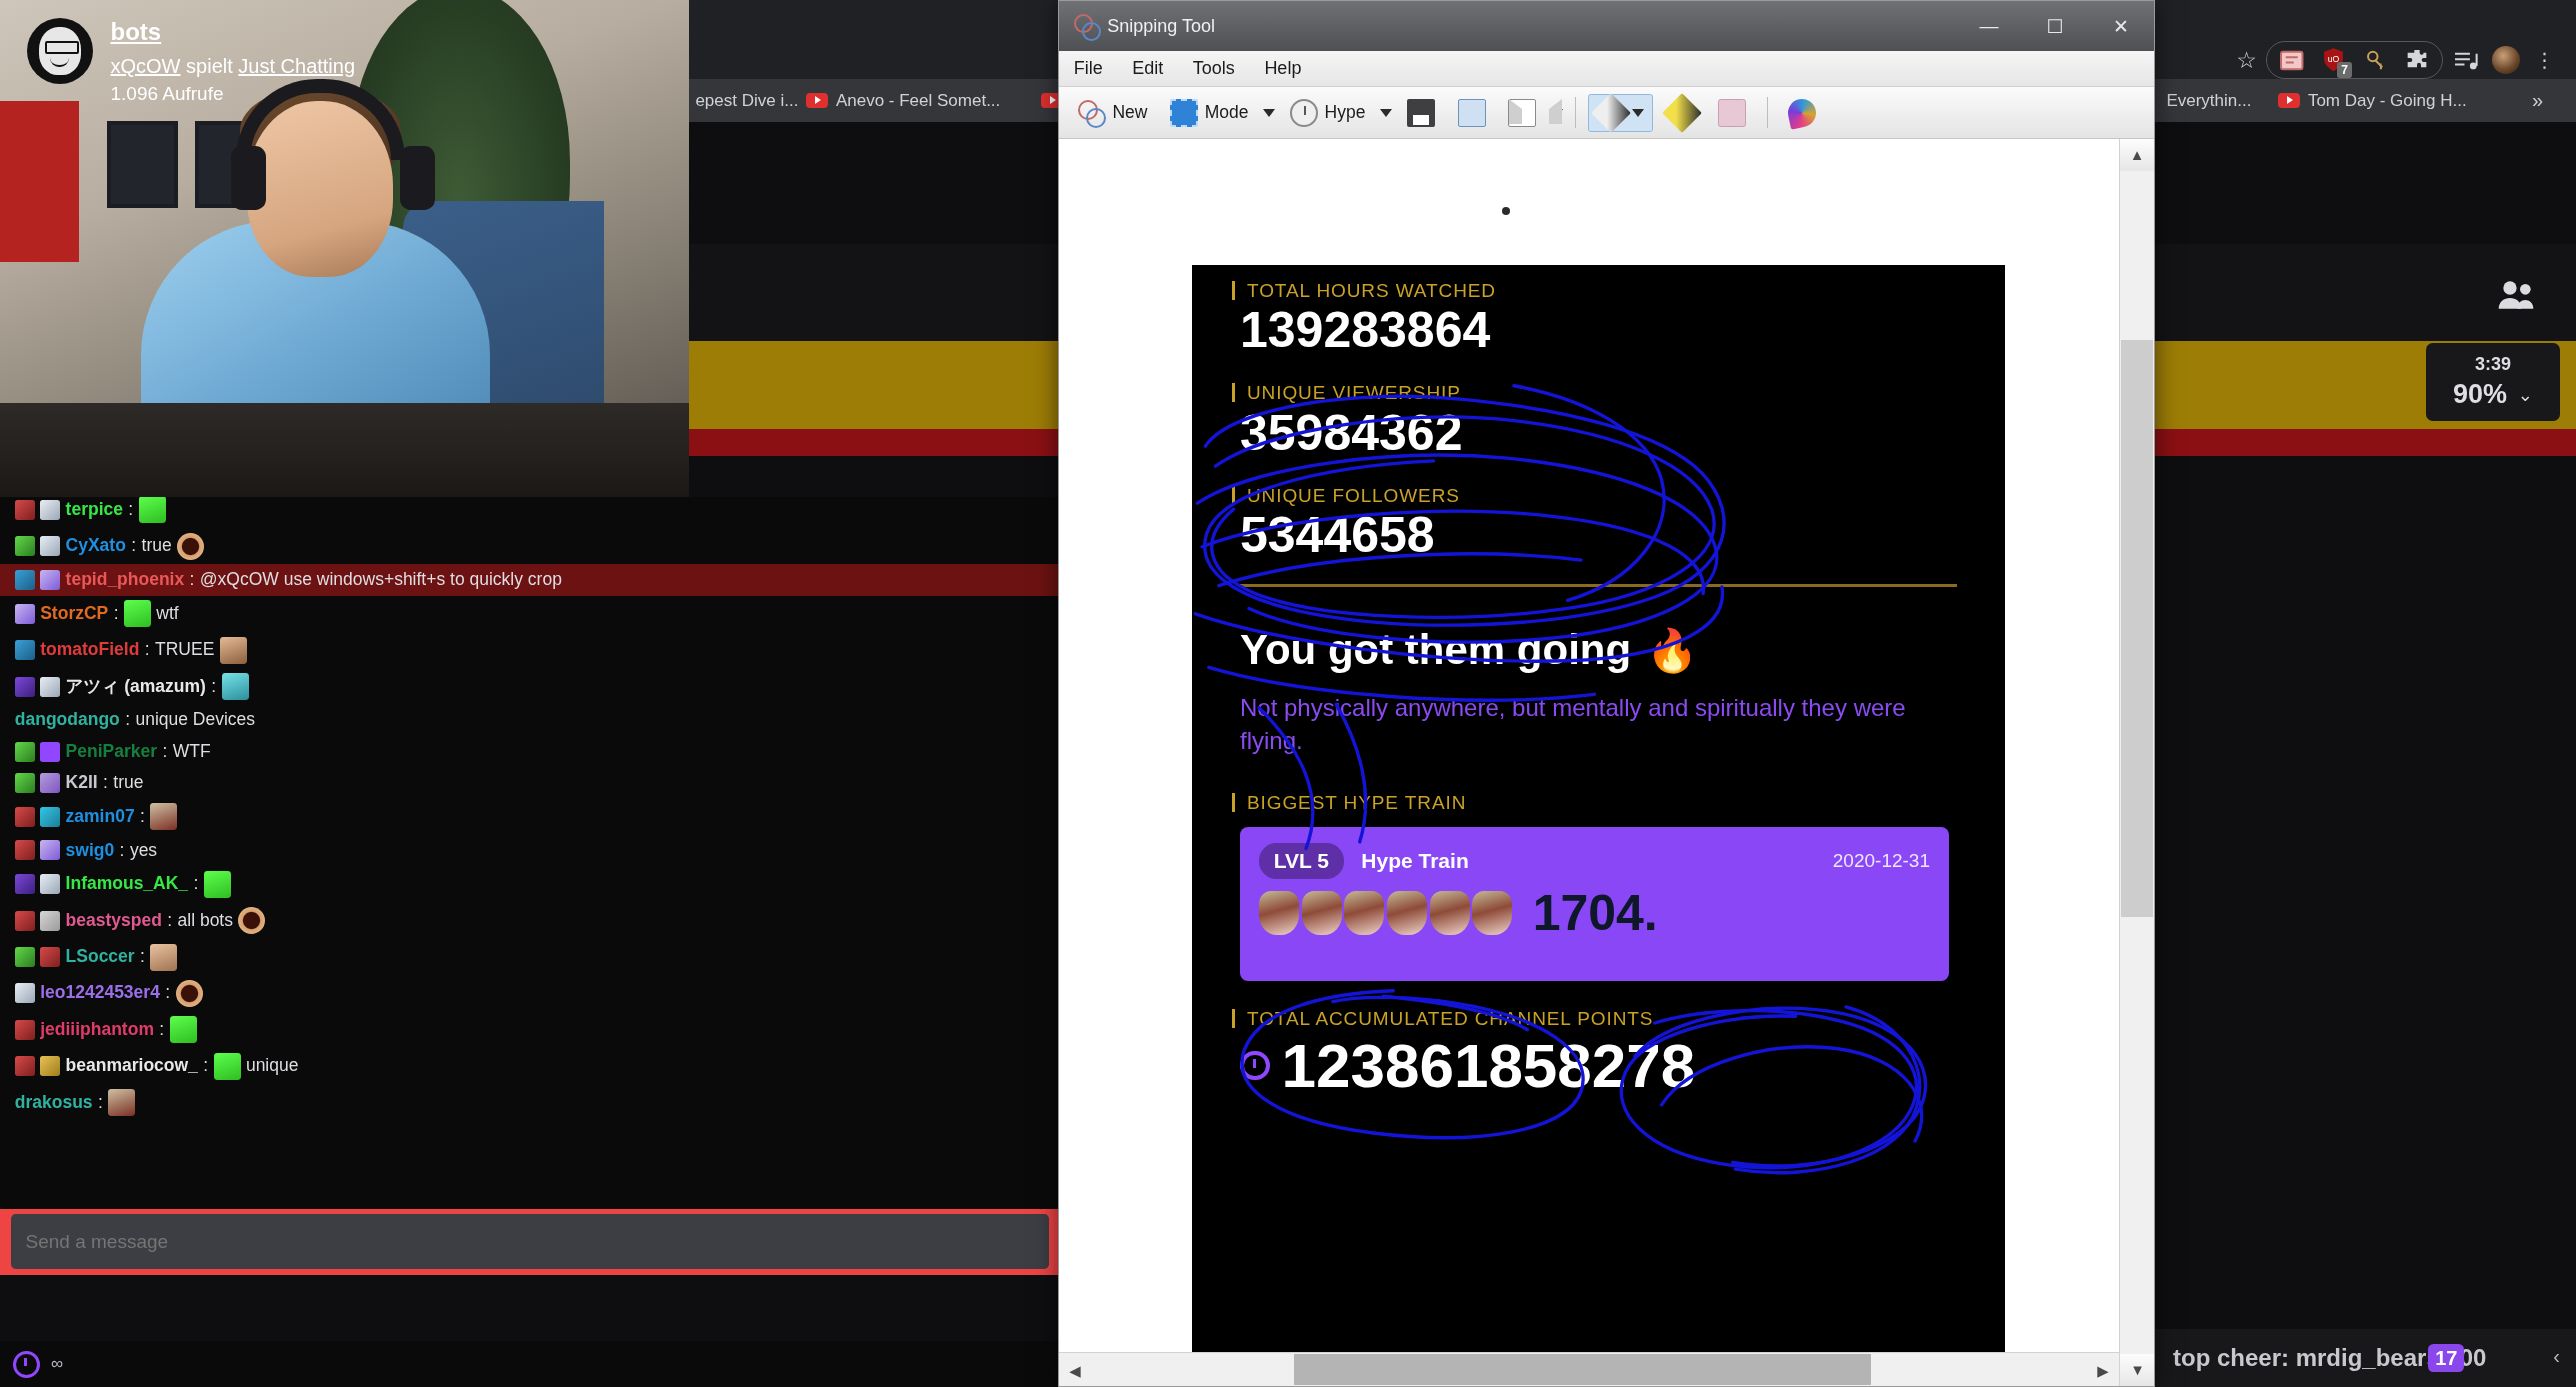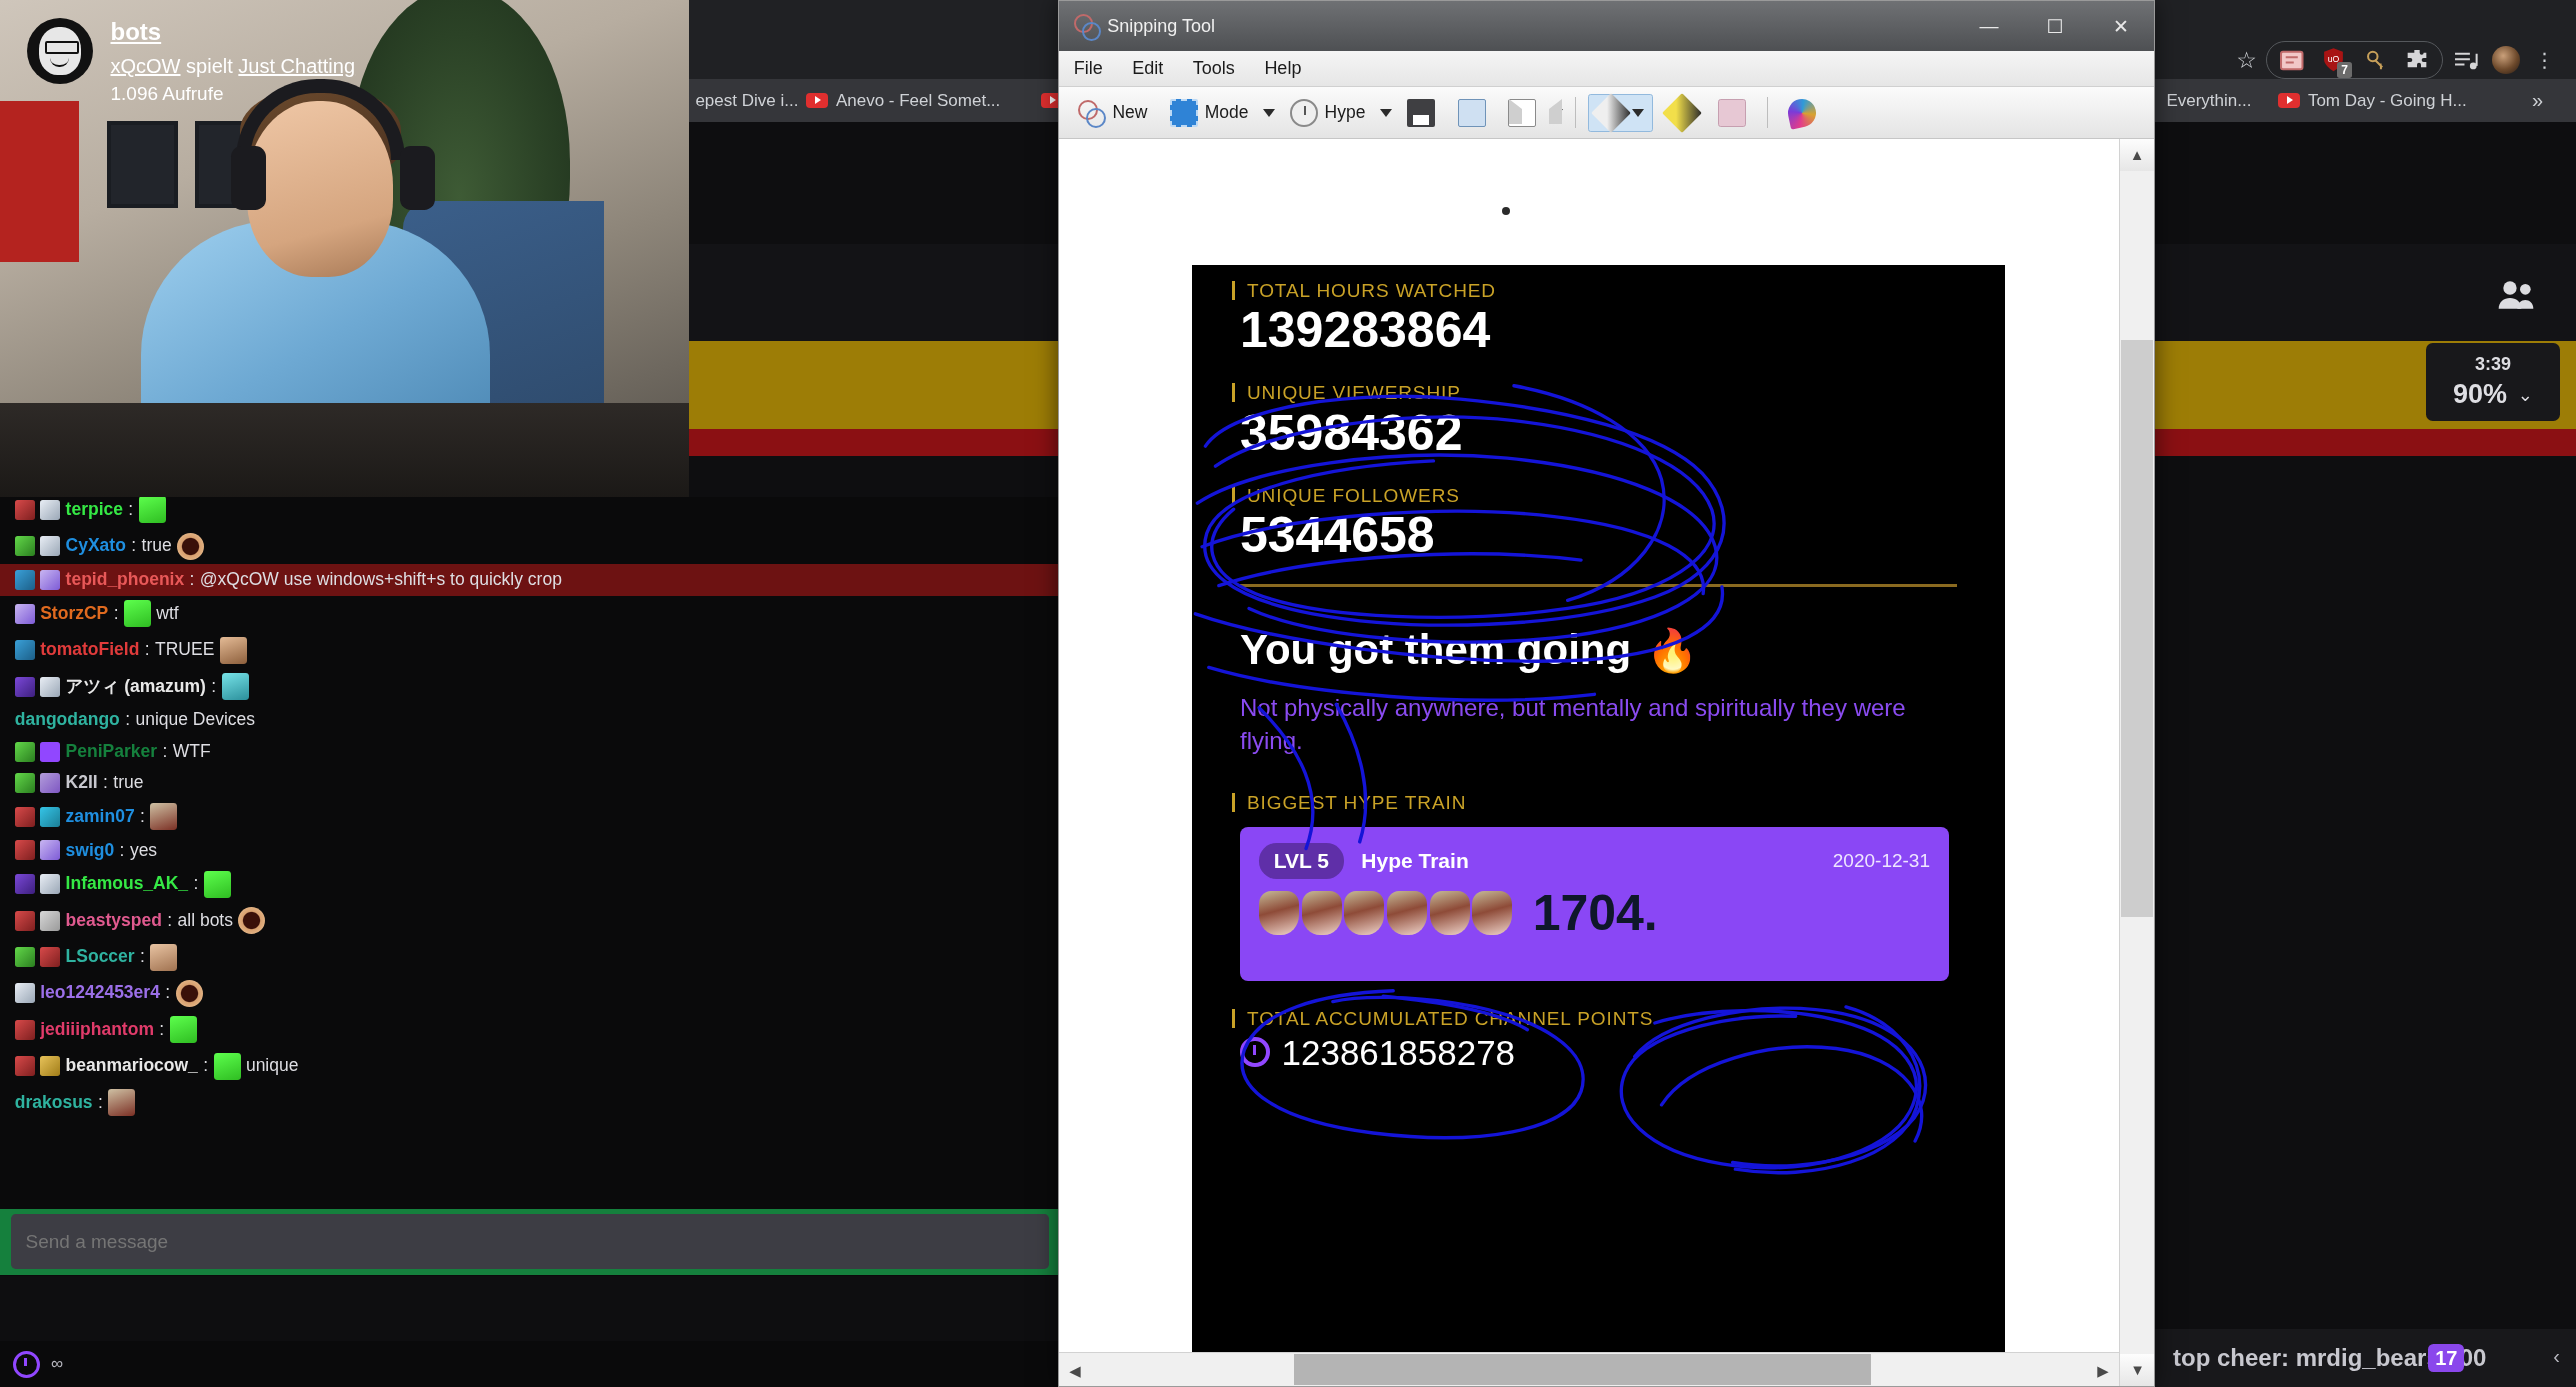--- a/index.html
+++ b/index.html
@@ -167,21 +167,21 @@
   .b-gray { background:linear-gradient(135deg,#d7d7d7,#9a9a9a); }
   .uname { font-weight:bold; }
   .emote { width:27px; height:27px; border-radius:3.4px; flex:none; display:inline-block; }
   .e-robot { background:linear-gradient(160deg,#5dff4d 0%,#2fbd22 100%); }
   .e-donut { background:radial-gradient(circle at 50% 50%, #3a1009 0%, #3a1009 42%, #d8a06f 48%, #eec89c 100%); border-radius:50%; }
   .e-face  { background:linear-gradient(160deg,#e4bb96 0%,#8d5f3c 100%); }
   .e-miku  { background:linear-gradient(160deg,#77e3e8 0%,#2b8f9b 100%); }
   .e-bird  { background:linear-gradient(160deg,#cfc1a4 0%,#7b2f24 100%); }
   .e-hand  { background:linear-gradient(160deg,#e9c4a3 0%,#a07250 100%); }
 
-  .chat-input-wrap { position:absolute; left:0; top:1209px; width:1060px; height:66px; padding:5.4px 10.7px; background:#15803d; }
+  .chat-input-wrap { position:absolute; left:0; top:1209px; width:1060px; height:66px; padding:5.4px 10.7px; background:#ef4444; }
   .chat-input {
     width:100%; height:55px; background:#3d3d44; border:none; border-radius:4.7px;
     color:#b8b8c0; font-size:19px; padding:0 14.8px; font-family:"Liberation Sans",sans-serif;
   }
   .chat-footer { position:absolute; left:0; top:1341px; width:1060px; height:46px; background:#0a0a0b; display:flex; align-items:center; padding-left:13.4px; gap:10.7px; }
   .cp-ico { width:27px; height:27px; border-radius:50%; border:3.4px solid #9147ff; position:relative; }
   .cp-ico::after { content:""; position:absolute; left:8px; top:4px; width:2.7px; height:8.7px; background:#9147ff; }
   .cp-inf { color:#b8b8c0; font-size:17px; }
   .collapse-chev { position:absolute; right:16px; top:1345px; color:#b8b8c0; font-size:20px; }
 
@@ -645,21 +645,21 @@
             <span class="hype-emote"></span>
             <span class="hype-emote"></span>
             <span class="hype-emote"></span>
             <span class="hype-emote"></span>
             <span class="hype-num">1704.</span>
           </div>
         </div>
         <div class="stat-label" style="margin-top:28px">TOTAL ACCUMULATED CHANNEL POINTS</div>
         <div class="cp-row">
           <span class="cp-big"></span>
-          <span style="color:#fff;font-size:35px;font-weight:normal;line-height:1">123861858278</span>
+          <span style="color:#fff;font-size:62px;font-weight:bold;line-height:1">123861858278</span>
         </div>
 
         <svg class="ink" viewBox="0 0 1212 1690" preserveAspectRatio="none">
           <g fill="none" stroke="#1414d8" stroke-width="5" stroke-linecap="round">
             <path d="M20 270 C 60 210, 250 185, 400 200 C 560 215, 700 250, 760 310 C 820 375, 800 455, 690 495 C 560 542, 330 548, 180 520 C 60 497, 5 455, 22 400 C 42 338, 190 300, 360 292"></path>
             <path d="M35 300 C 120 240, 330 215, 480 232 C 640 250, 752 300, 775 365 C 798 435, 700 492, 560 512 C 400 535, 190 528, 95 490 C 20 460, 10 408, 62 364"></path>
             <path d="M8 355 C 90 300, 300 272, 470 288 C 640 305, 760 352, 780 420 C 800 490, 690 540, 540 556 C 380 572, 180 556, 85 512"></path>
             <path d="M15 420 C 140 372, 380 356, 540 375 C 690 392, 770 435, 762 490"></path>
             <path d="M40 478 C 180 432, 420 420, 580 440"></path>
             <path d="M5 520 C 120 560, 360 596, 560 590 C 720 584, 800 540, 790 480"></path>

